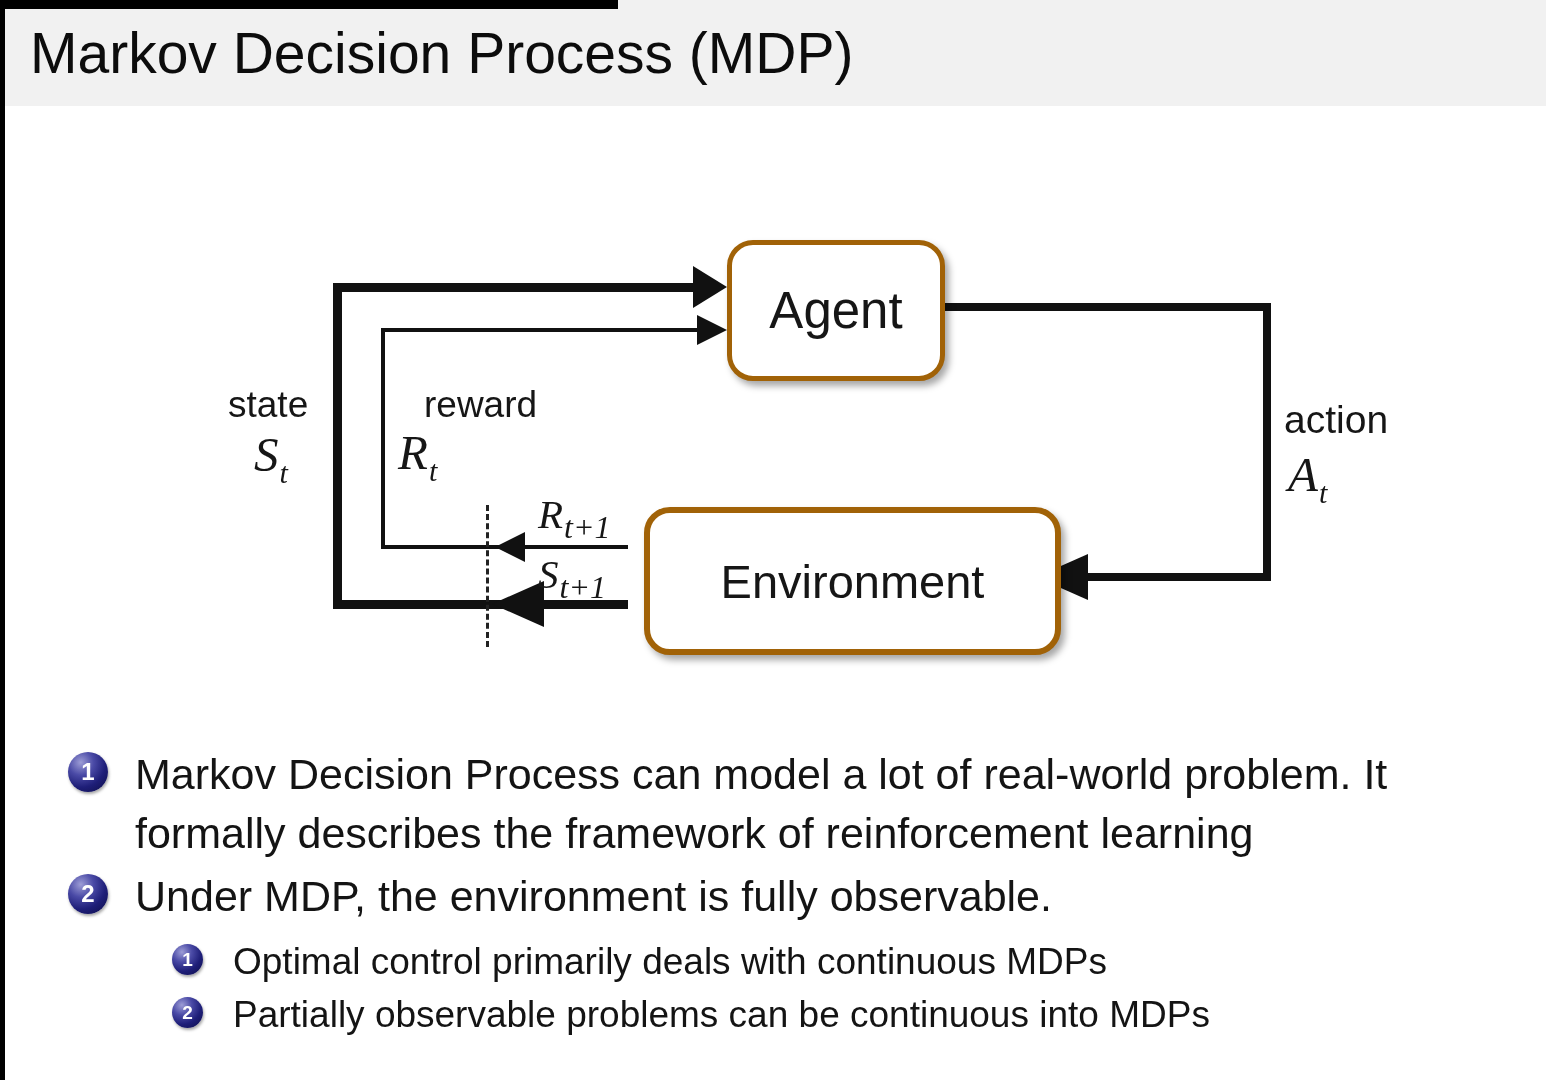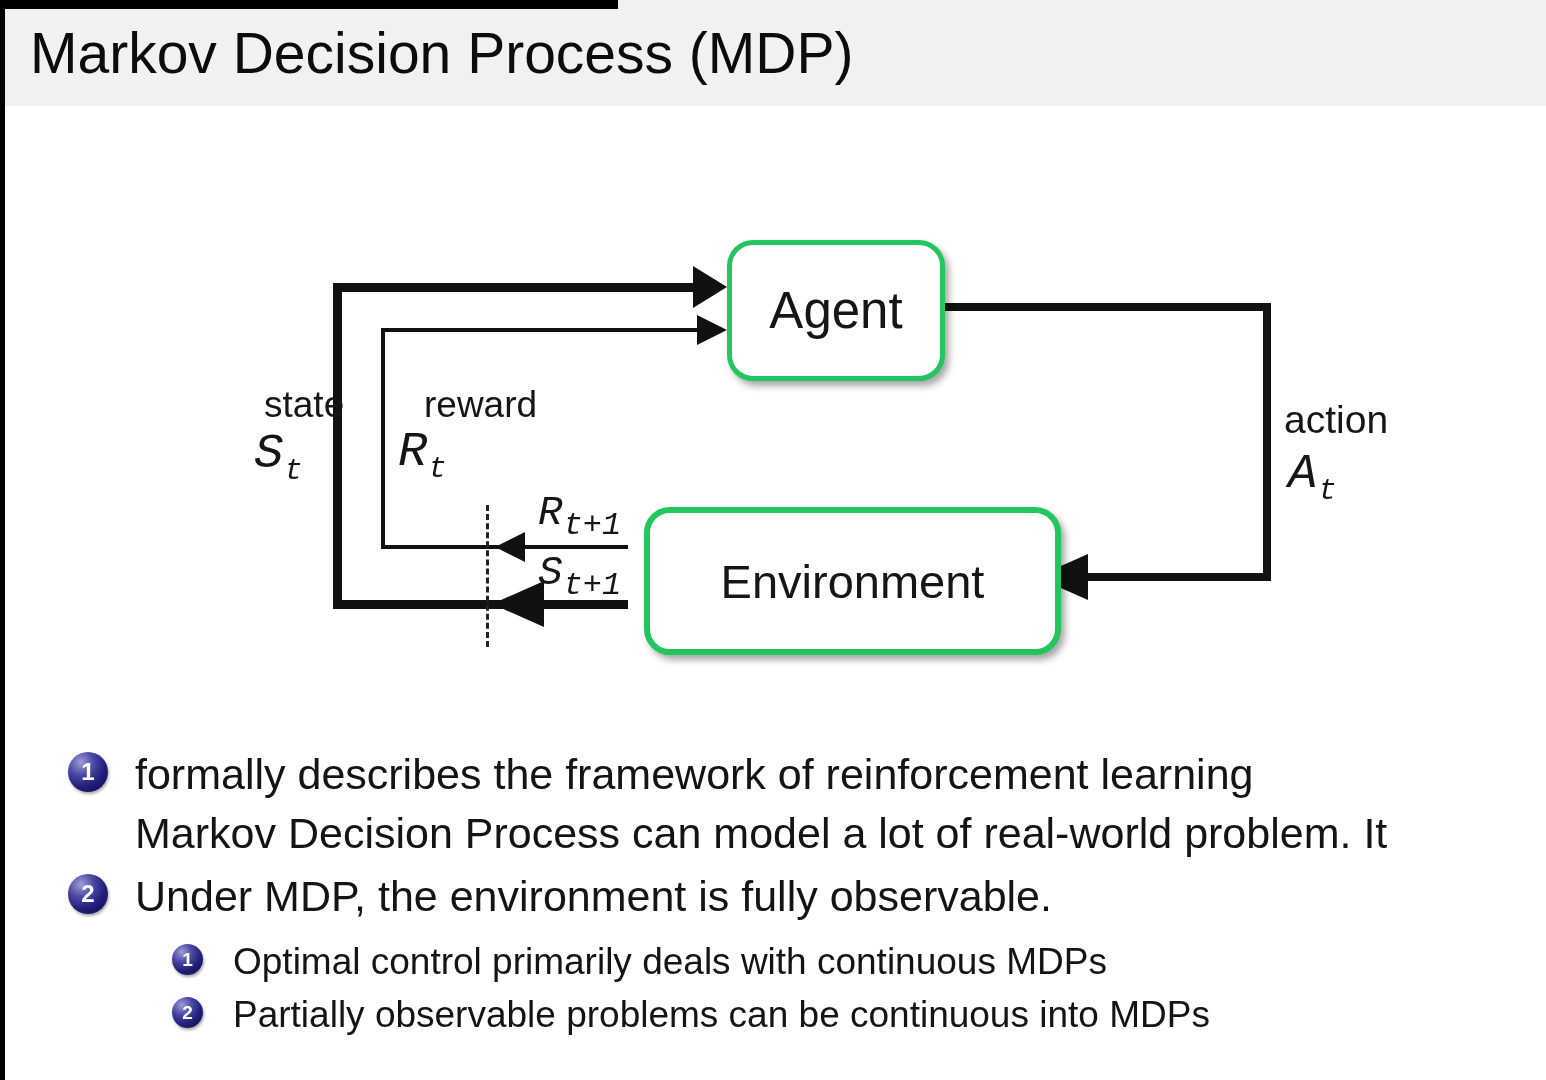--- a/index.html
+++ b/index.html
@@ -35,21 +35,21 @@
   }
   .slide-title {
     position: absolute; left: 30px; top: 20px;
     font-size: 57px; color: #0c0c0c;
     letter-spacing: 0px; white-space: nowrap;
   }
   
   .node-box {
     position: absolute;
     background: #ffffff;
-    border: 5px solid #22c55e;
+    border: 5px solid #a16207;
     border-radius: 26px;
     box-shadow: 4px 5px 7px rgba(0,0,0,0.35);
     display: flex; align-items: center; justify-content: center;
     color: #161616;
   }
   .agent-box {
     left: 727px; top: 240px; width: 208px; height: 131px;
     font-size: 51px;
   }
   .env-box {
@@ -80,26 +80,26 @@
   .ah-state  { left: 693px;  top: 266px; }
   .ah-reward { left: 697px;  top: 315px; }
   .ah-rnext  { left: 495px;  top: 532px; }
   .ah-snext  { left: 492px;  top: 581px; }
   .ah-action { left: 1036px; top: 554px; }
   
   .dlabel {
     position: absolute; color: #161616;
     font-size: 37px; white-space: nowrap;
   }
-  .state-word  { left: 228px;  top: 384px; margin-left: 36px; }
+  .state-word  { left: 228px;  top: 384px; }
   .reward-word { left: 396px;  top: 384px; margin-left: 28px; }
   .action-word { left: 1284px; top: 398px; font-size: 39px; }
   .math {
     position: absolute; color: #161616;
-    font-family: Liberation Mono, monospace;
+    font-family: Liberation Serif, serif;
     font-style: italic; white-space: nowrap;
   }
   .math .base { font-size: 49px; }
   .math .sub  { font-size: 30px; position: relative; top: 12px; left: 1px; }
   .state-sym  { left: 254px;  top: 426px; }
   .reward-sym { left: 398px;  top: 424px; }
   .action-sym { left: 1288px; top: 446px; }
   .math-small .base { font-size: 41px; }
   .math-small .sub  { font-size: 32px; top: 10px; }
   .rnext-label { left: 538px; top: 490px; }
@@ -190,22 +190,22 @@
       <span class="base">S</span><span class="sub">t+1</span>
     </div>
   </div>
 
   <div>
 
     <div class="ball ball-1">
       <span>1</span>
     </div>
     <div class="bullet-text text-1">
+      <div>Markov Decision Process can model a lot of real-world problem. It</div>
       <div>formally describes the framework of reinforcement learning</div>
-      <div>Markov Decision Process can model a lot of real-world problem. It</div>
     </div>
 
     <div class="ball ball-2">
       <span>2</span>
     </div>
     <div class="bullet-text text-2">
       <div>Under MDP, the environment is fully observable.</div>
     </div>
 
     <div class="ball ball-small ball-s1">

